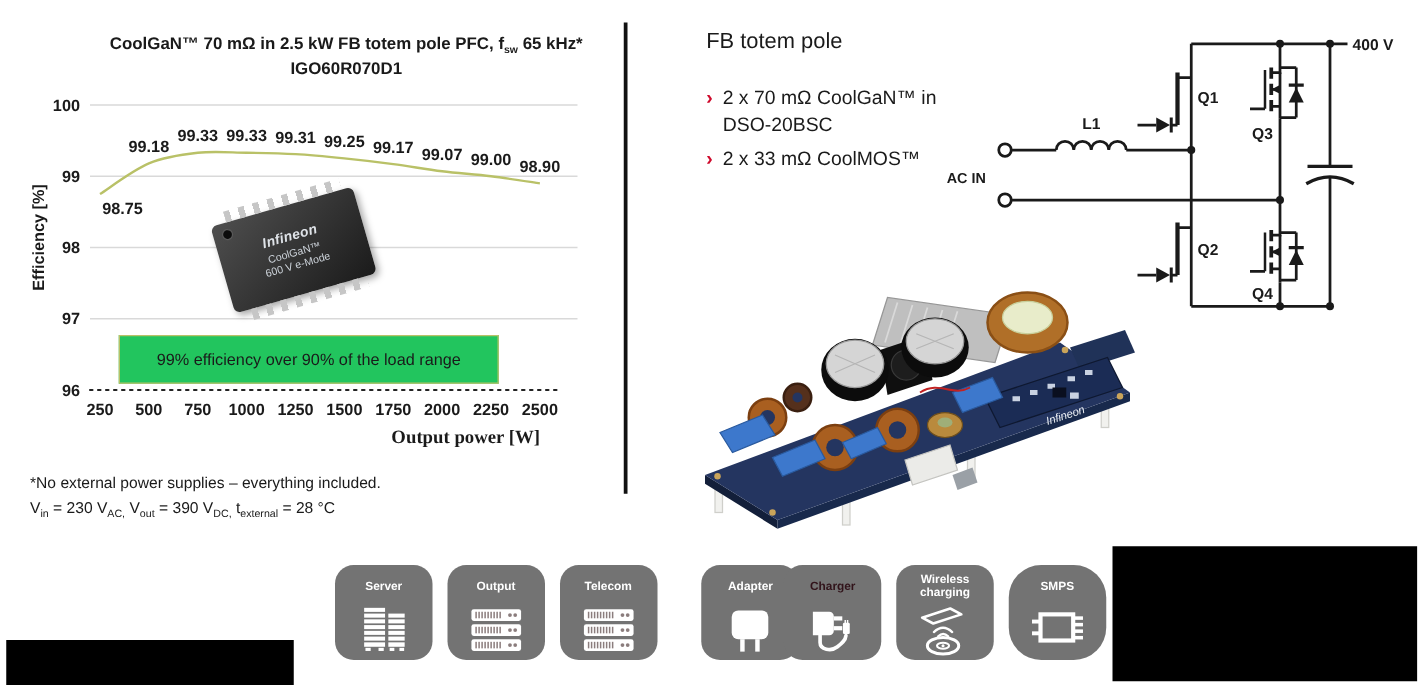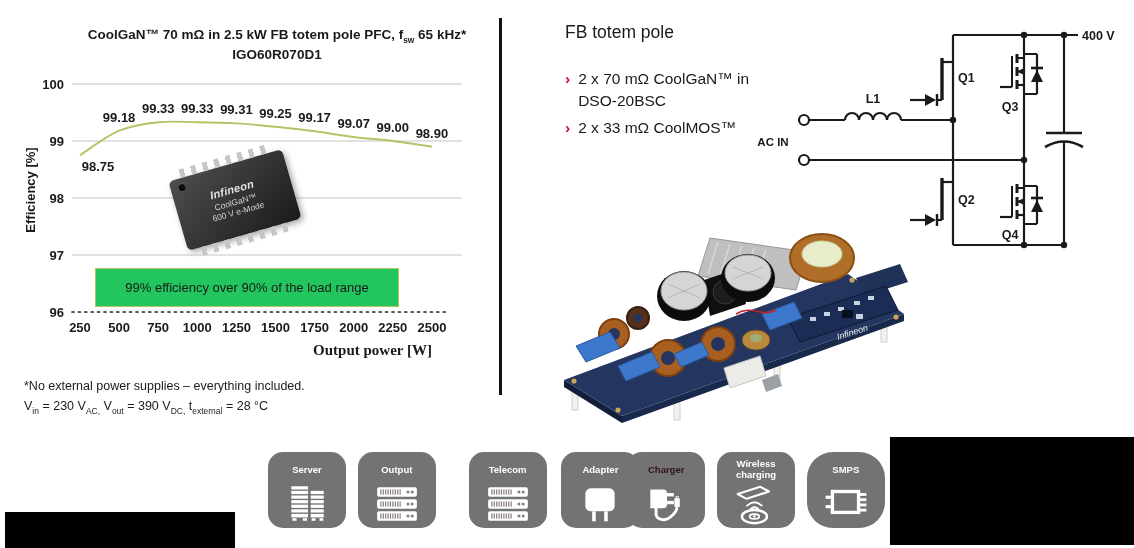--- a/index.html
+++ b/index.html
@@ -368,21 +368,21 @@
               <rect x="17.5" y="32" width="1.15" height="5"></rect>
               <rect x="19.799999999999997" y="32" width="1.15" height="5"></rect>
               <rect x="22.099999999999998" y="32" width="1.15" height="5"></rect>
               <rect x="24.4" y="32" width="1.15" height="5"></rect>
               <circle cx="32.5" cy="34.5" r="1.45"></circle>
               <circle cx="36.5" cy="34.5" r="1.45"></circle>
             </g>
           </svg>
         </div>
       </div>
-      <div class="tile" style="left: 447.6px; margin-left: 21px;">
+      <div class="tile" style="left: 447.6px;">
         <div class="lbl" style="max-width: 62px;">Telecom</div>
         <div class="glyph">
           <svg viewBox="0 0 44 44" width="46" height="46">
             <g fill="#fff">
               <rect x="3" y="7" width="38" height="9" rx="1.8"></rect>
               <rect x="3" y="18.5" width="38" height="9" rx="1.8"></rect>
               <rect x="3" y="30" width="38" height="9" rx="1.8"></rect>
             </g>
             <g fill="#8b7d7d">
               <rect x="6" y="9" width="1.15" height="5"></rect>

